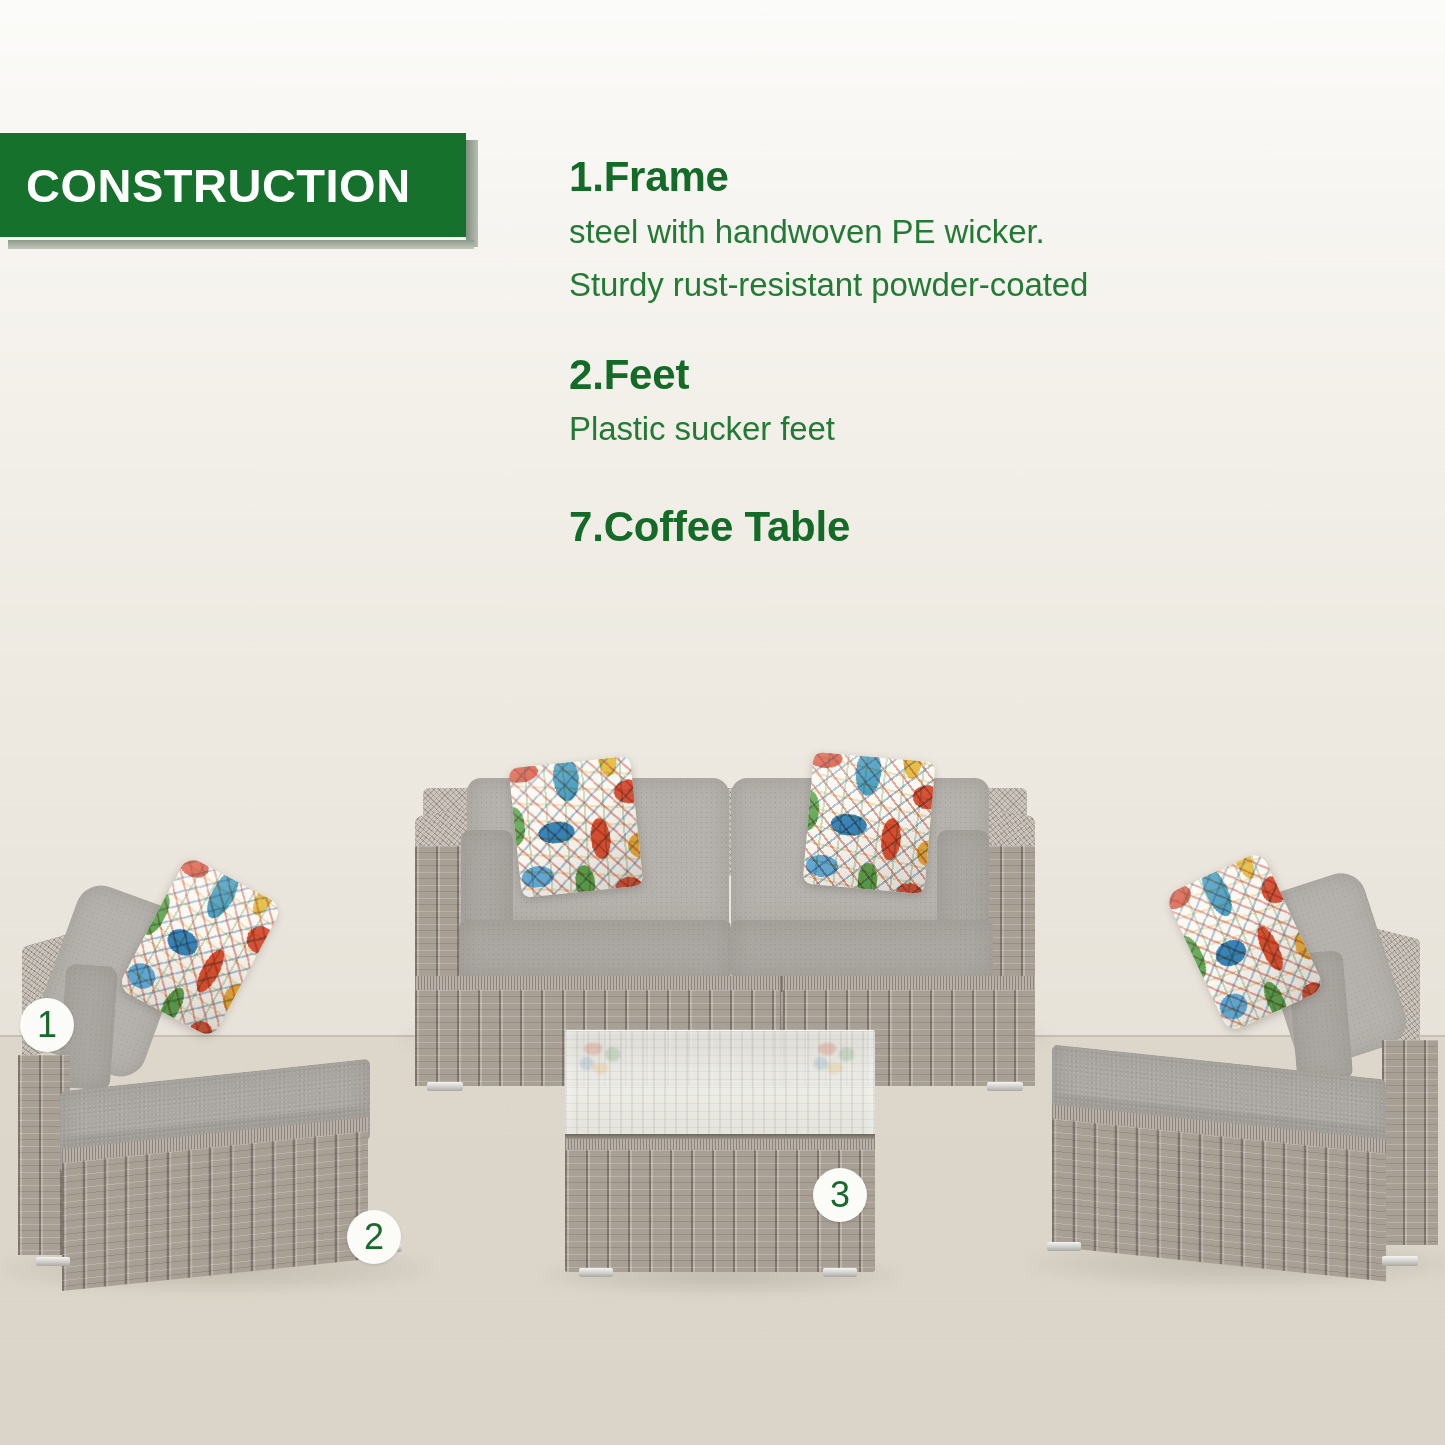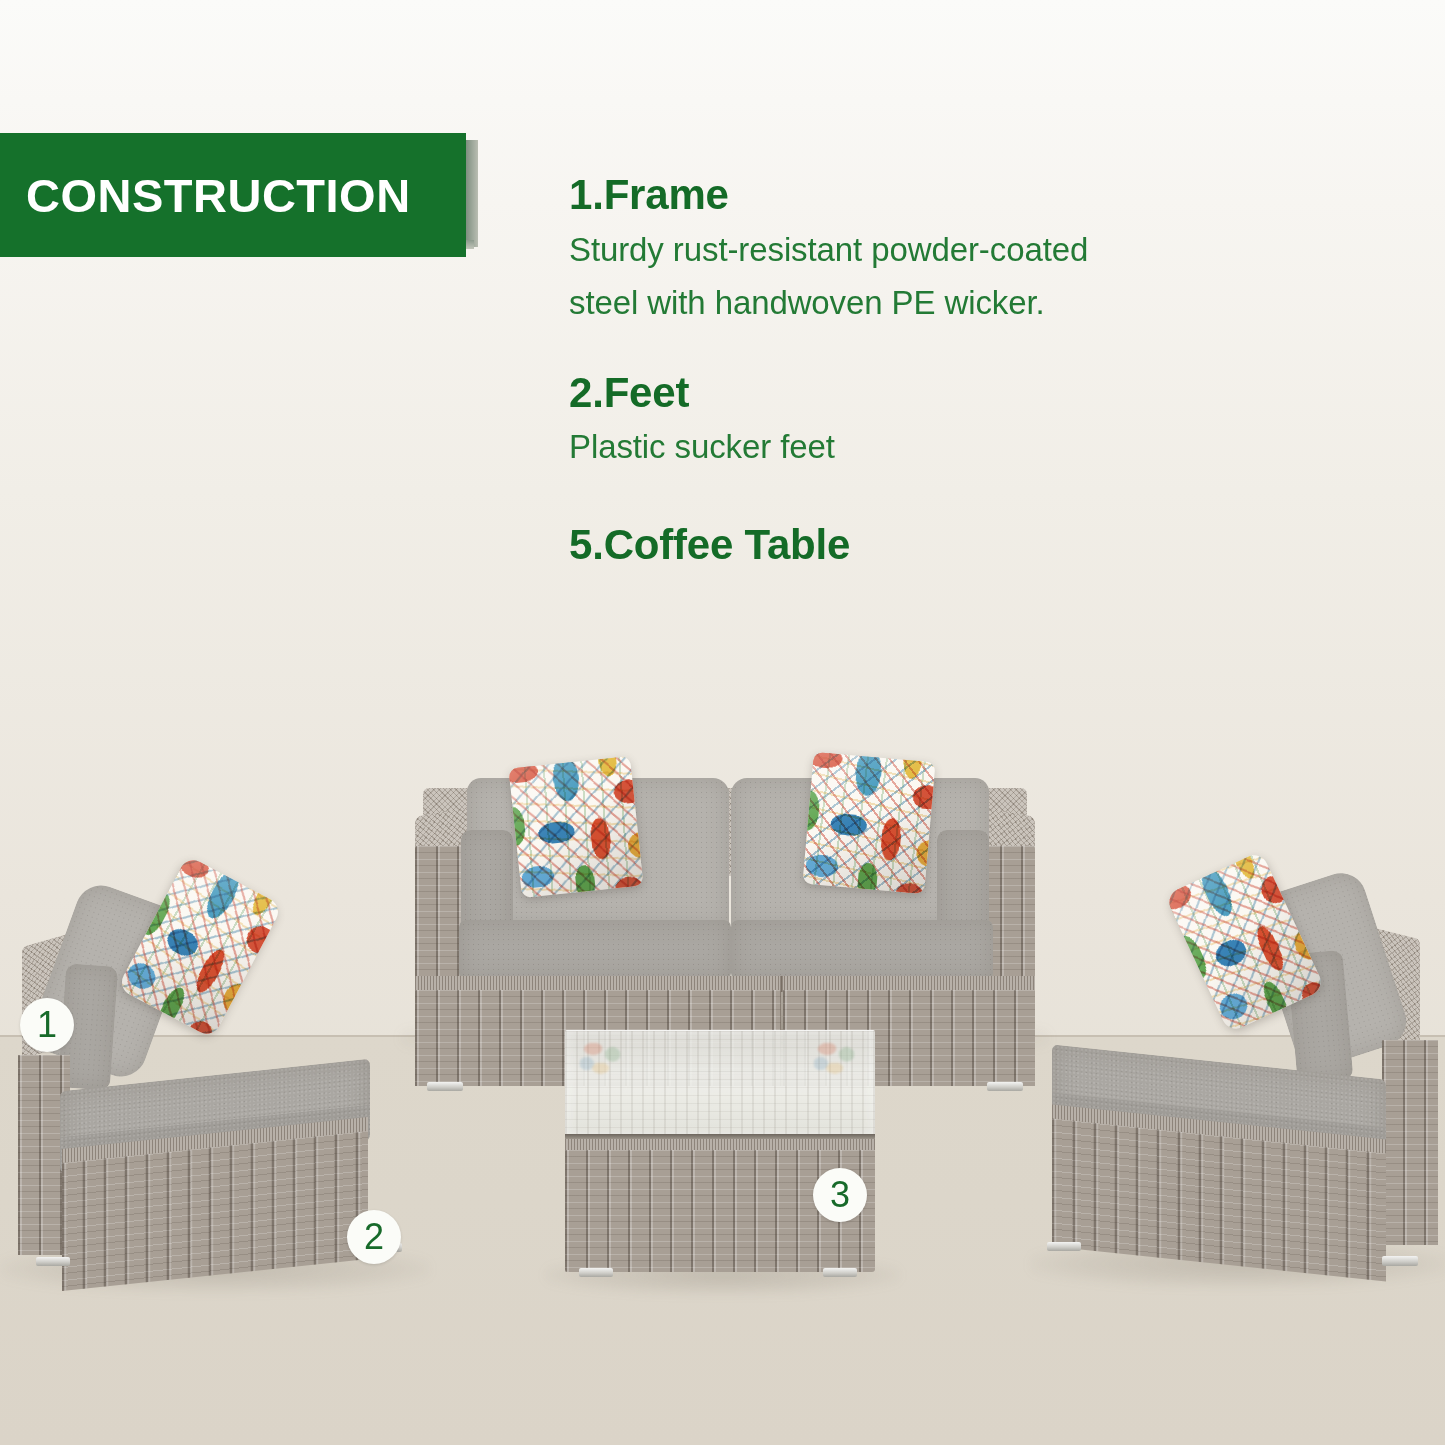--- a/index.html
+++ b/index.html
@@ -32,21 +32,21 @@
     background:linear-gradient(to bottom,#ddd7cb 0%,#dcd6ca 40%,#dbd4c8 100%);
   }
   #floor-edge {
     position:absolute; left:0; right:0; top:1035px; height:2px;
     background:rgba(180,172,158,0.55);
   }
 
   
   #banner {
     position:absolute; left:0px; top:133px;
-    width:466px; height:124px;
+    width:466px; height:104px;
     background:#15712b;
     z-index:6;
   }
   #banner-shadow-r {
     position:absolute; left:466px; top:140px;
     width:12px; height:107px;
     background:linear-gradient(to right,#7e8f80,#b9bdb2);
     z-index:5;
   }
   #banner-shadow-b {
@@ -59,21 +59,21 @@
     position:absolute; left:26px; top:0; right:14px; bottom:0;
     display:flex; align-items:center;
     color:#ffffff;
     font-size:47px; font-weight:bold;
     letter-spacing:0.5px;
     white-space:nowrap;
   }
 
   
   #copy {
-    position:absolute; left:569px; top:168px;
+    position:absolute; left:569px; top:150px;
     width:800px;
     z-index:6;
   }
   .sec { margin-bottom:4px; }
   .sec-title {
     color:#146b27;
     font-size:42px; font-weight:bold;
     line-height:1.30;
     letter-spacing:-0.2px;
     white-space:nowrap;
@@ -270,34 +270,34 @@
   <div id="banner-shadow-b"></div>
   <div id="banner">
     <div id="banner-label">CONSTRUCTION</div>
   </div>
 
   <div id="copy">
 
     <div class="sec" id="sec-1">
       <div class="sec-title">1.Frame</div>
       <div class="sec-body">
+        <span class="ln">steel with handwoven PE wicker.</span>
         <span class="ln">Sturdy rust-resistant powder-coated</span>
-        <span class="ln">steel with handwoven PE wicker.</span>
       </div>
     </div>
 
     <div class="sec" id="sec-2">
       <div class="sec-title">2.Feet</div>
       <div class="sec-body">
         <span class="ln">Plastic sucker feet</span>
       </div>
     </div>
 
     <div class="sec" id="sec-3">
-      <div class="sec-title">5.Coffee Table</div>
+      <div class="sec-title">7.Coffee Table</div>
     </div>
 
   </div>
 
   <div class="contact-shadow" style="left:400px; top:1015px; width:650px; height:46px;"></div>
 
   <div class="piece" style="left:415px; top:760px; width:620px; height:295px; z-index:3;">
 
     <div class="wicker-mesh" style="position:absolute; left:8px; top:28px; width:604px; height:88px; border-radius:6px 6px 0 0;"></div>
 

